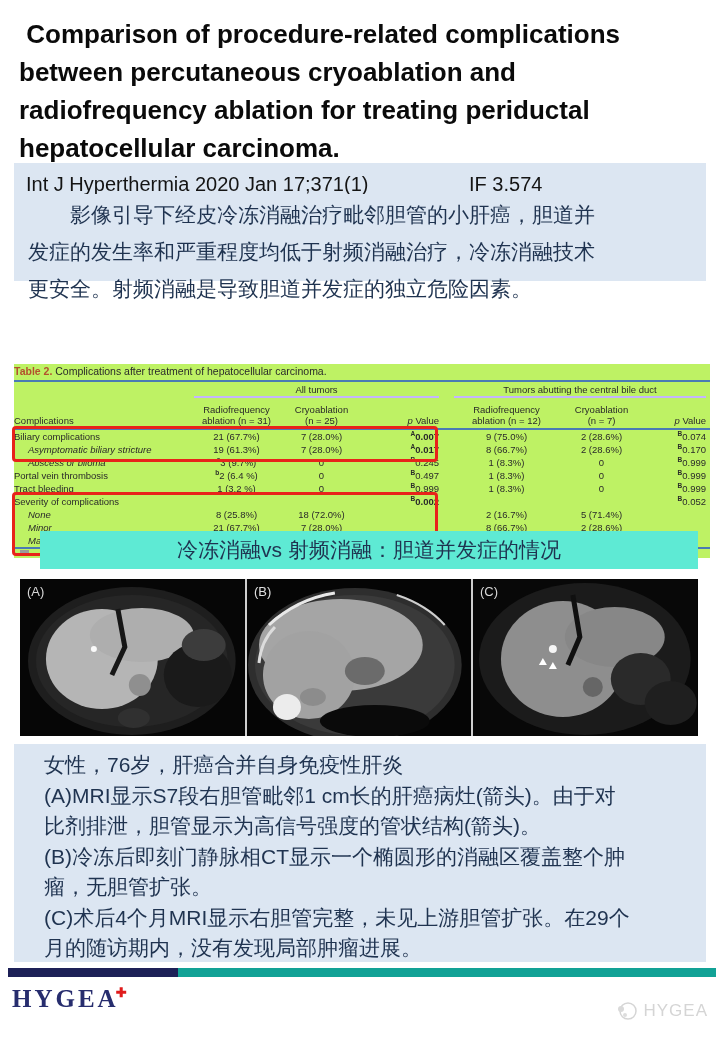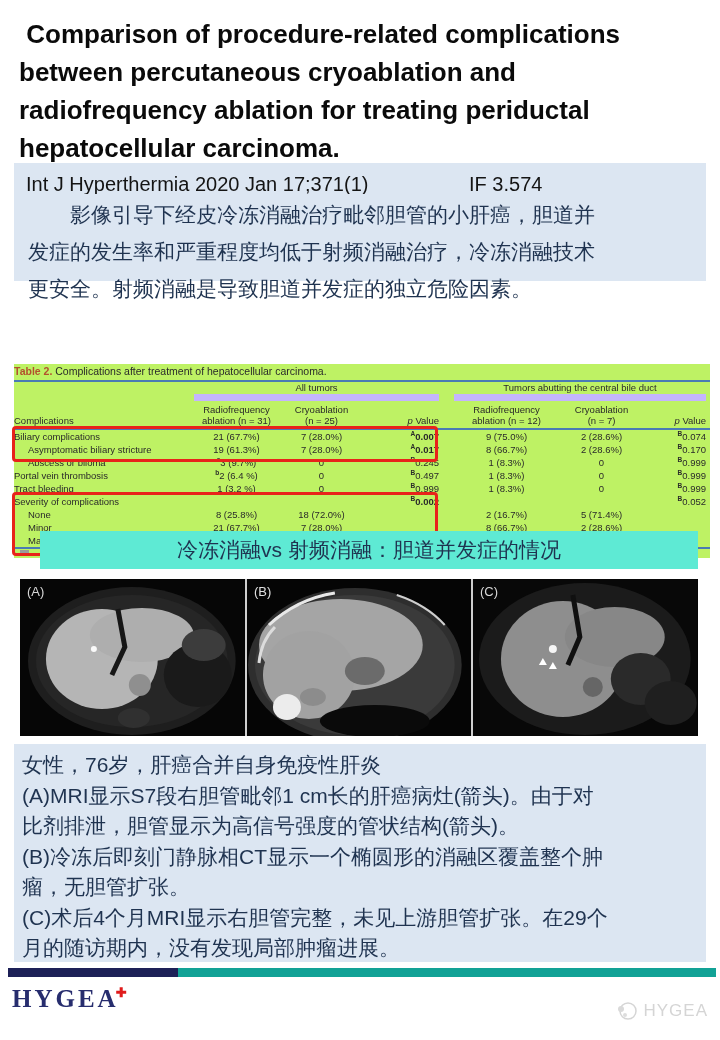--- a/index.html
+++ b/index.html
@@ -23,32 +23,32 @@
             padding:2px 14px;box-sizing:border-box;}
 
   
   .tablewrap{left:14px;top:328px;width:696px;height:194px;background:#bef264;
              font-size:9.5px;color:#2a2a2a;margin-top:36px;}
   .tcaption{height:16px;line-height:14px;font-size:10.5px;}
   .tlabel{color:#b3502d;font-weight:700;}
   .rule{height:2px;background:#4a7bb5;}
   .tgrid{display:grid;grid-template-columns:180px 85px 85px 75px 15px 105px 85px 62px;}
   .ghead{height:16px;align-items:end;}
-  .g{text-align:center;border-bottom:7px solid #c4b5fd;padding-bottom:1px;}
+  .g{text-align:center;border-bottom:2px solid #c4b5fd;padding-bottom:1px;}
   .g1{grid-column:2/5;} .g2{grid-column:6/9;}
   .chead{height:30px;}
   .hc{white-space:pre-line;text-align:center;align-self:end;line-height:11px;padding-bottom:2px;}
   .hname{grid-column:1;align-self:end;padding-bottom:2px;}
   .c1{grid-column:2;} .c2{grid-column:3;} .p1{grid-column:4;}
   .c3{grid-column:6;} .c4{grid-column:7;} .p2{grid-column:8;}
   .num{text-align:center;} .pv{text-align:right;}
   .pvh::first-letter{font-style:italic;}
   .trow{height:13px;line-height:13px;}
   .tname{grid-column:1;white-space:nowrap;overflow:hidden;}
-  .ind{padding-left:14px;}
+  .ind{padding-left:14px;font-style:italic;}
   .bold{font-weight:700;}
   sup{font-size:6.5px;font-weight:700;line-height:0;}
   .fnfrag{height:7px;overflow:hidden;position:relative;}
   .fnfrag i{position:absolute;top:1px;height:3px;background:#9a9a9a;display:block;}
   .fnfrag i:nth-child(1){left:6px;width:9px;}
   .fnfrag i:nth-child(2){left:26px;width:6px;}
   .fnfrag i:nth-child(3){left:196px;width:9px;}
   .redbox{position:absolute;border:3px solid #e8231a;border-radius:4px;pointer-events:none;}
   .rb1{left:-2px;top:62px;width:420px;height:30px;}
   .rb2{left:-2px;top:128px;width:420px;height:58px;}
@@ -59,21 +59,21 @@
           font-size:21px;color:#1f3350;}
 
   
   .figures{left:20px;top:579px;width:678px;height:157px;display:flex;gap:2px;background:#cfcfcf;}
   .fig{flex:1;background:#000;}
   .fig svg{display:block;width:100%;height:100%;}
 
   
   .case{left:14px;top:744px;width:692px;height:218px;background:#dce6f2;
         font-size:21px;line-height:30.5px;color:#1f3350;white-space:pre-wrap;
-        padding:6px 8px;box-sizing:border-box;}
+        padding:6px 30px;box-sizing:border-box;}
 
   
   .footer-bar{left:8px;top:968px;width:708px;height:9px;display:flex;}
   .footer-bar .navy{width:170px;background:#1d2057;}
   .footer-bar .teal{flex:1;background:#12a296;}
   .logo{left:12px;top:985px;font-family:Liberation Serif, serif;font-weight:700;
         font-size:25px;letter-spacing:3px;color:#272d6e;}
   .logo-plus{color:#e01b1b;font-size:13px;position:relative;top:-10px;left:-3px;letter-spacing:0;}
   .watermark{right:12px;top:1000px;display:flex;align-items:center;gap:5px;
              color:#d5d5d5;font-size:17px;letter-spacing:1px;}

